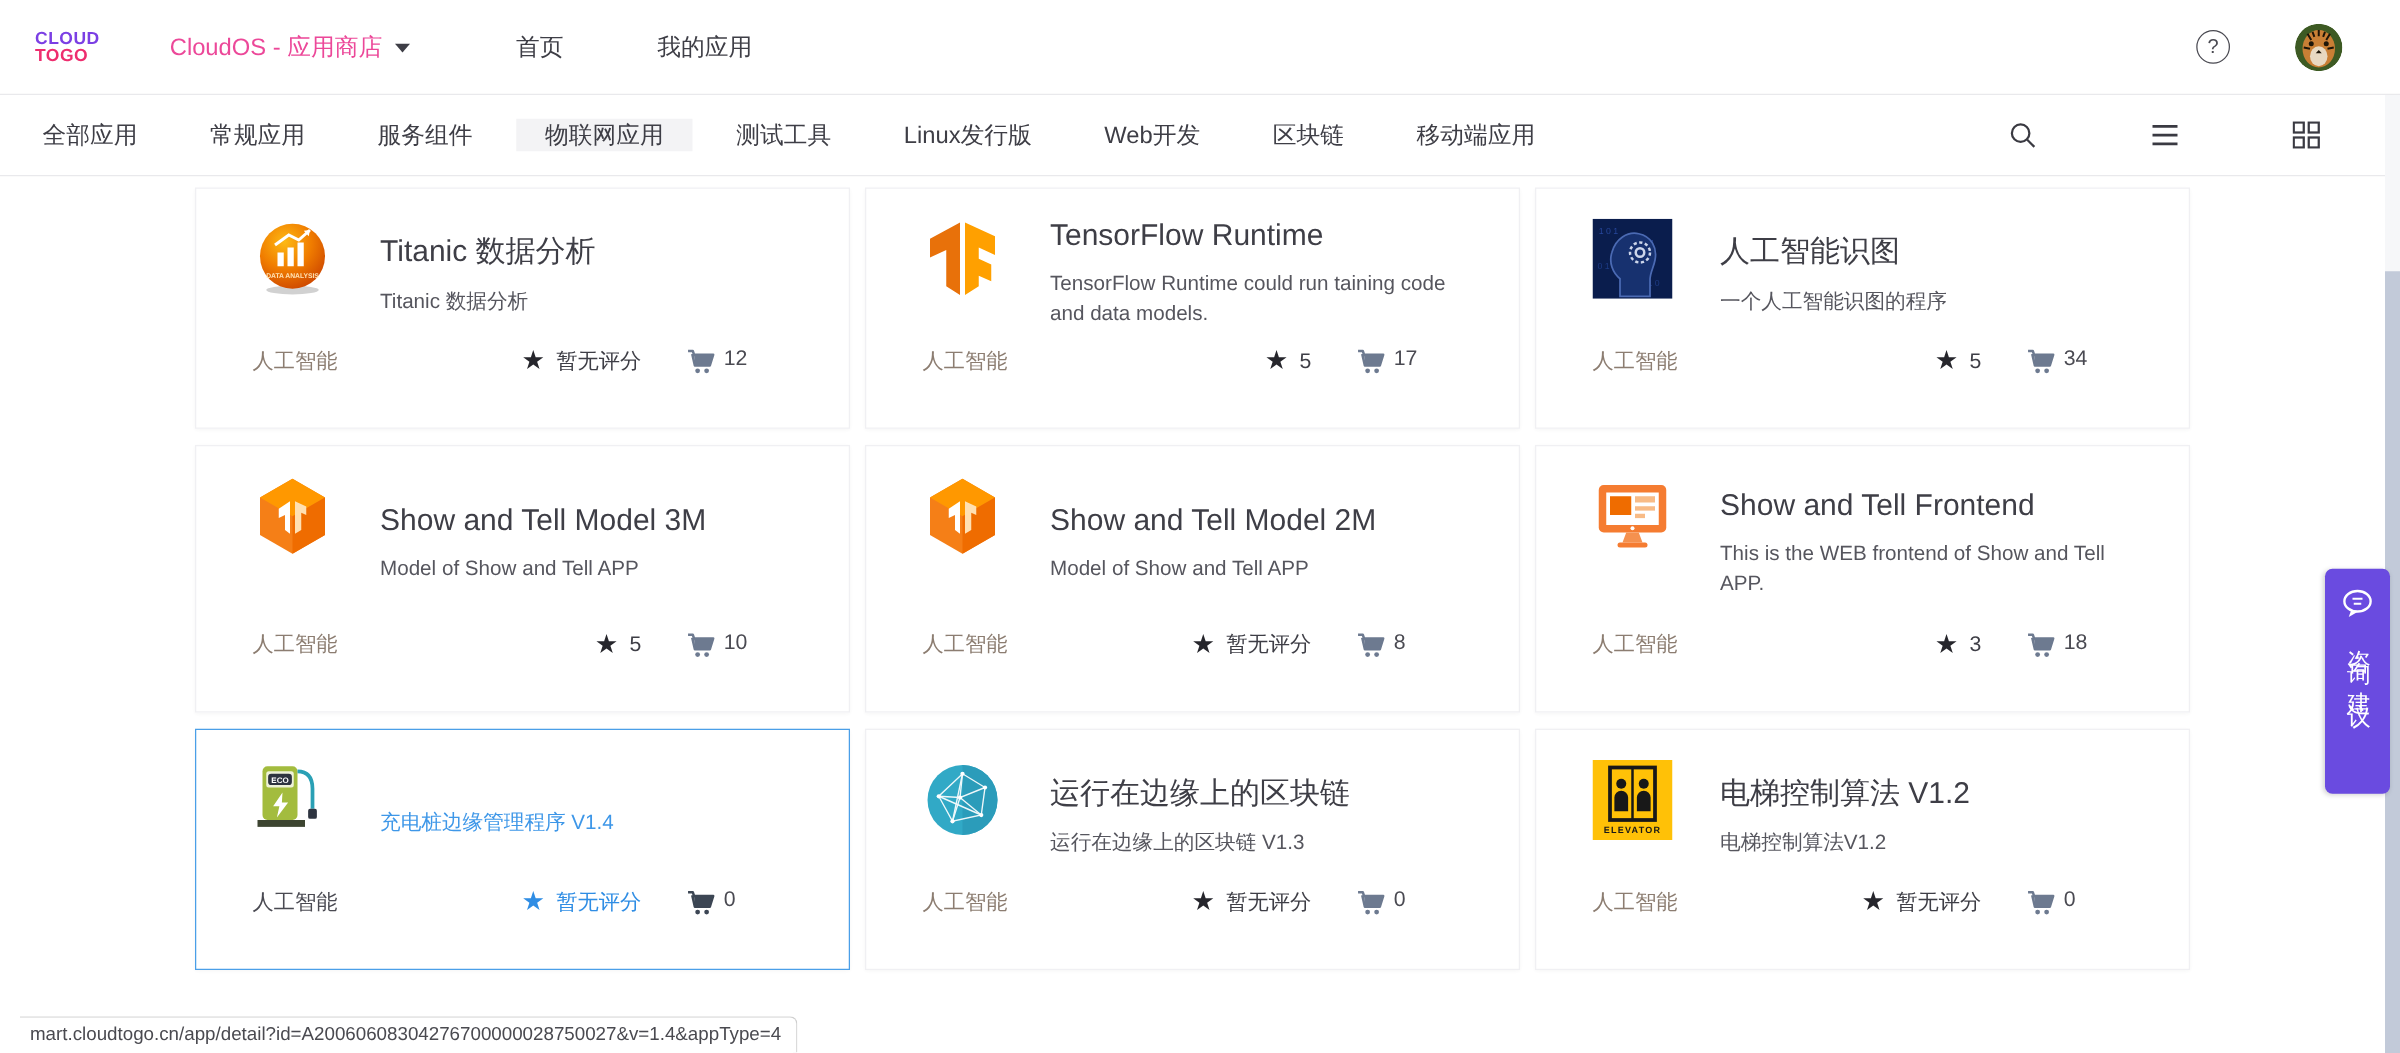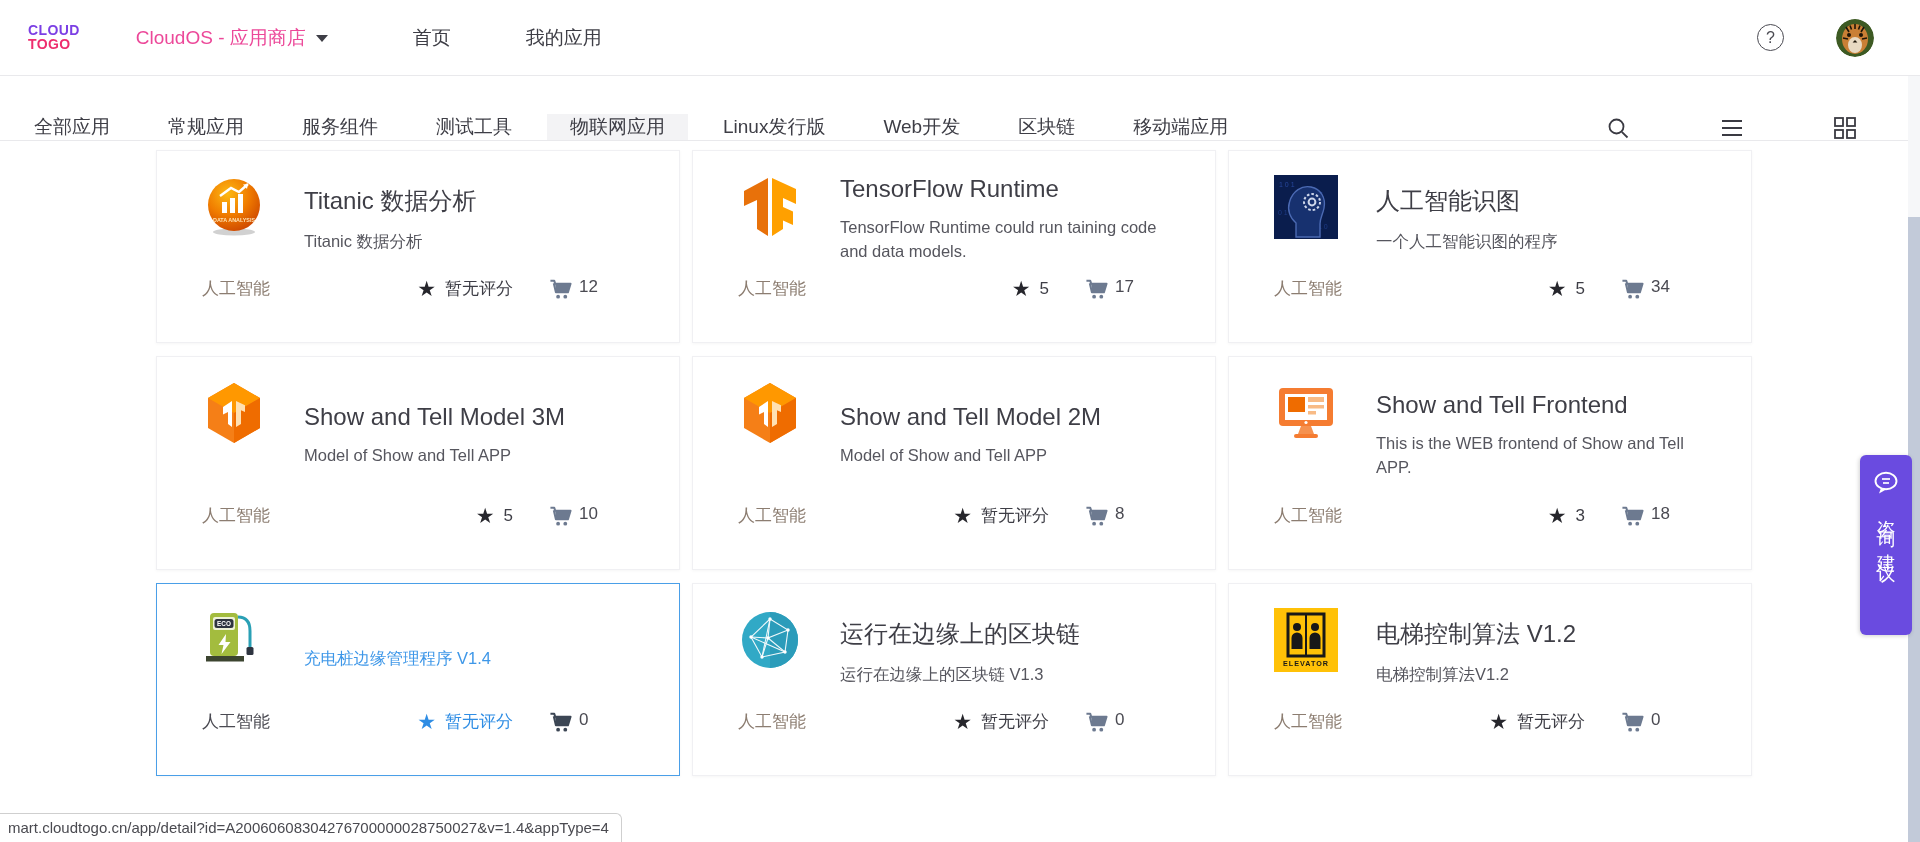--- a/index.html
+++ b/index.html
@@ -16,21 +16,21 @@
   .caret { width:0; height:0; border-left:6px solid transparent; border-right:6px solid transparent;
     border-top:7px solid #3e3e46; margin-left:10px; margin-top:2px; }
   .top-nav { display:flex; margin-left:85px; gap:75px; font-size:19px; }
   .top-nav span { cursor:pointer; }
   .header-right { margin-left:auto; display:flex; align-items:center; gap:52px; }
   .help { width:27px; height:27px; border:1.6px solid #4a4a52; border-radius:50%;
     display:flex; align-items:center; justify-content:center; font-size:16px; color:#4a4a52; cursor:pointer; }
   .avatar { width:38px; height:38px; border-radius:50%; overflow:hidden; cursor:pointer; }
 
   
-  .tabbar { height:65px; border-bottom:1px solid #e9e9ec; display:flex; align-items:flex-end;
+  .tabbar { height:65px; border-bottom:1px solid #e9e9ec; display:flex; align-items:center;
     padding-left:5px; font-size:19px; background:#fff; position:relative; }
   .tab { display:flex; align-items:center; padding:0 23px; margin:0 6px; cursor:pointer; white-space:nowrap; }
   .tab.active { background:#f3f3f5; }
   .tab-tools { margin-left:auto; display:flex; align-items:center; gap:90px; padding-right:64px; }
   .tool-icon { cursor:pointer; display:flex; align-items:center; }
 
   
   .content { position:relative; background:#fff; }
   .grid { margin:9px 0 0 156px; width:1596px; display:grid;
     grid-template-columns:repeat(3,524px); grid-template-rows:193px 214px 193px; gap:13px 12px; }
@@ -58,21 +58,21 @@
   .consult { position:absolute; right:8px; top:455px; width:52px; height:180px; background:#6a4be0;
     border-radius:6px; display:flex; flex-direction:column; align-items:center; padding-top:16px;
     cursor:pointer; z-index:5; box-shadow:-1px 1px 4px rgba(0,0,0,.18); }
   .consult .vtext { writing-mode:vertical-rl; color:#fff; font-size:19px; letter-spacing:9px; margin-top:10px; }
 
   
   .scroll-track { position:absolute; right:0; top:76px; width:12px; height:766px; background:#f6f7f9; }
   .scroll-thumb { position:absolute; right:0; top:141px; width:12px; height:636px; background:#c2cad9; }
 
   
-  .statusbar { position:absolute; left:0; bottom:0; background:#fff; border:1px solid #cfcfcf;
+  .statusbar { position:absolute; left:16px; bottom:0; background:#fff; border:1px solid #cfcfcf;
     border-left:none; border-bottom:none; border-top-right-radius:6px; padding:5px 12px 6px 8px;
     font-size:15px; color:#4a4a50; z-index:6; }
 </style>
 </head>
 <body>
 
 <div class="header">
   <div class="logo">
     <span class="l1">CLOUD</span>
     <span class="l2">TOGO</span>
@@ -98,22 +98,22 @@
         <path d="M10 8 l3 5 M28 8 l-3 5 M7 19 l5 1 M31 19 l-5 1 M19 5 v5 M14 6.5 l1.5 4 M24 6.5 l-1.5 4" stroke="#1d1508" stroke-width="1.6" fill="none"></path>
       </svg>
     </div>
   </div>
 </div>
 
 <div class="tabbar">
   <span class="tab">全部应用</span>
   <span class="tab">常规应用</span>
   <span class="tab">服务组件</span>
+  <span class="tab active">物联网应用</span>
   <span class="tab">测试工具</span>
-  <span class="tab active">物联网应用</span>
   <span class="tab">Linux发行版</span>
   <span class="tab">Web开发</span>
   <span class="tab">区块链</span>
   <span class="tab">移动端应用</span>
   <div class="tab-tools">
     <span class="tool-icon">
       <svg width="24" height="24" viewBox="0 0 24 24">
           <circle cx="10.5" cy="10.5" r="7" fill="none" stroke="#3a3a42" stroke-width="1.8"></circle>
           <line x1="15.8" y1="15.8" x2="21.5" y2="21.5" stroke="#3a3a42" stroke-width="1.8"></line>
         </svg>

